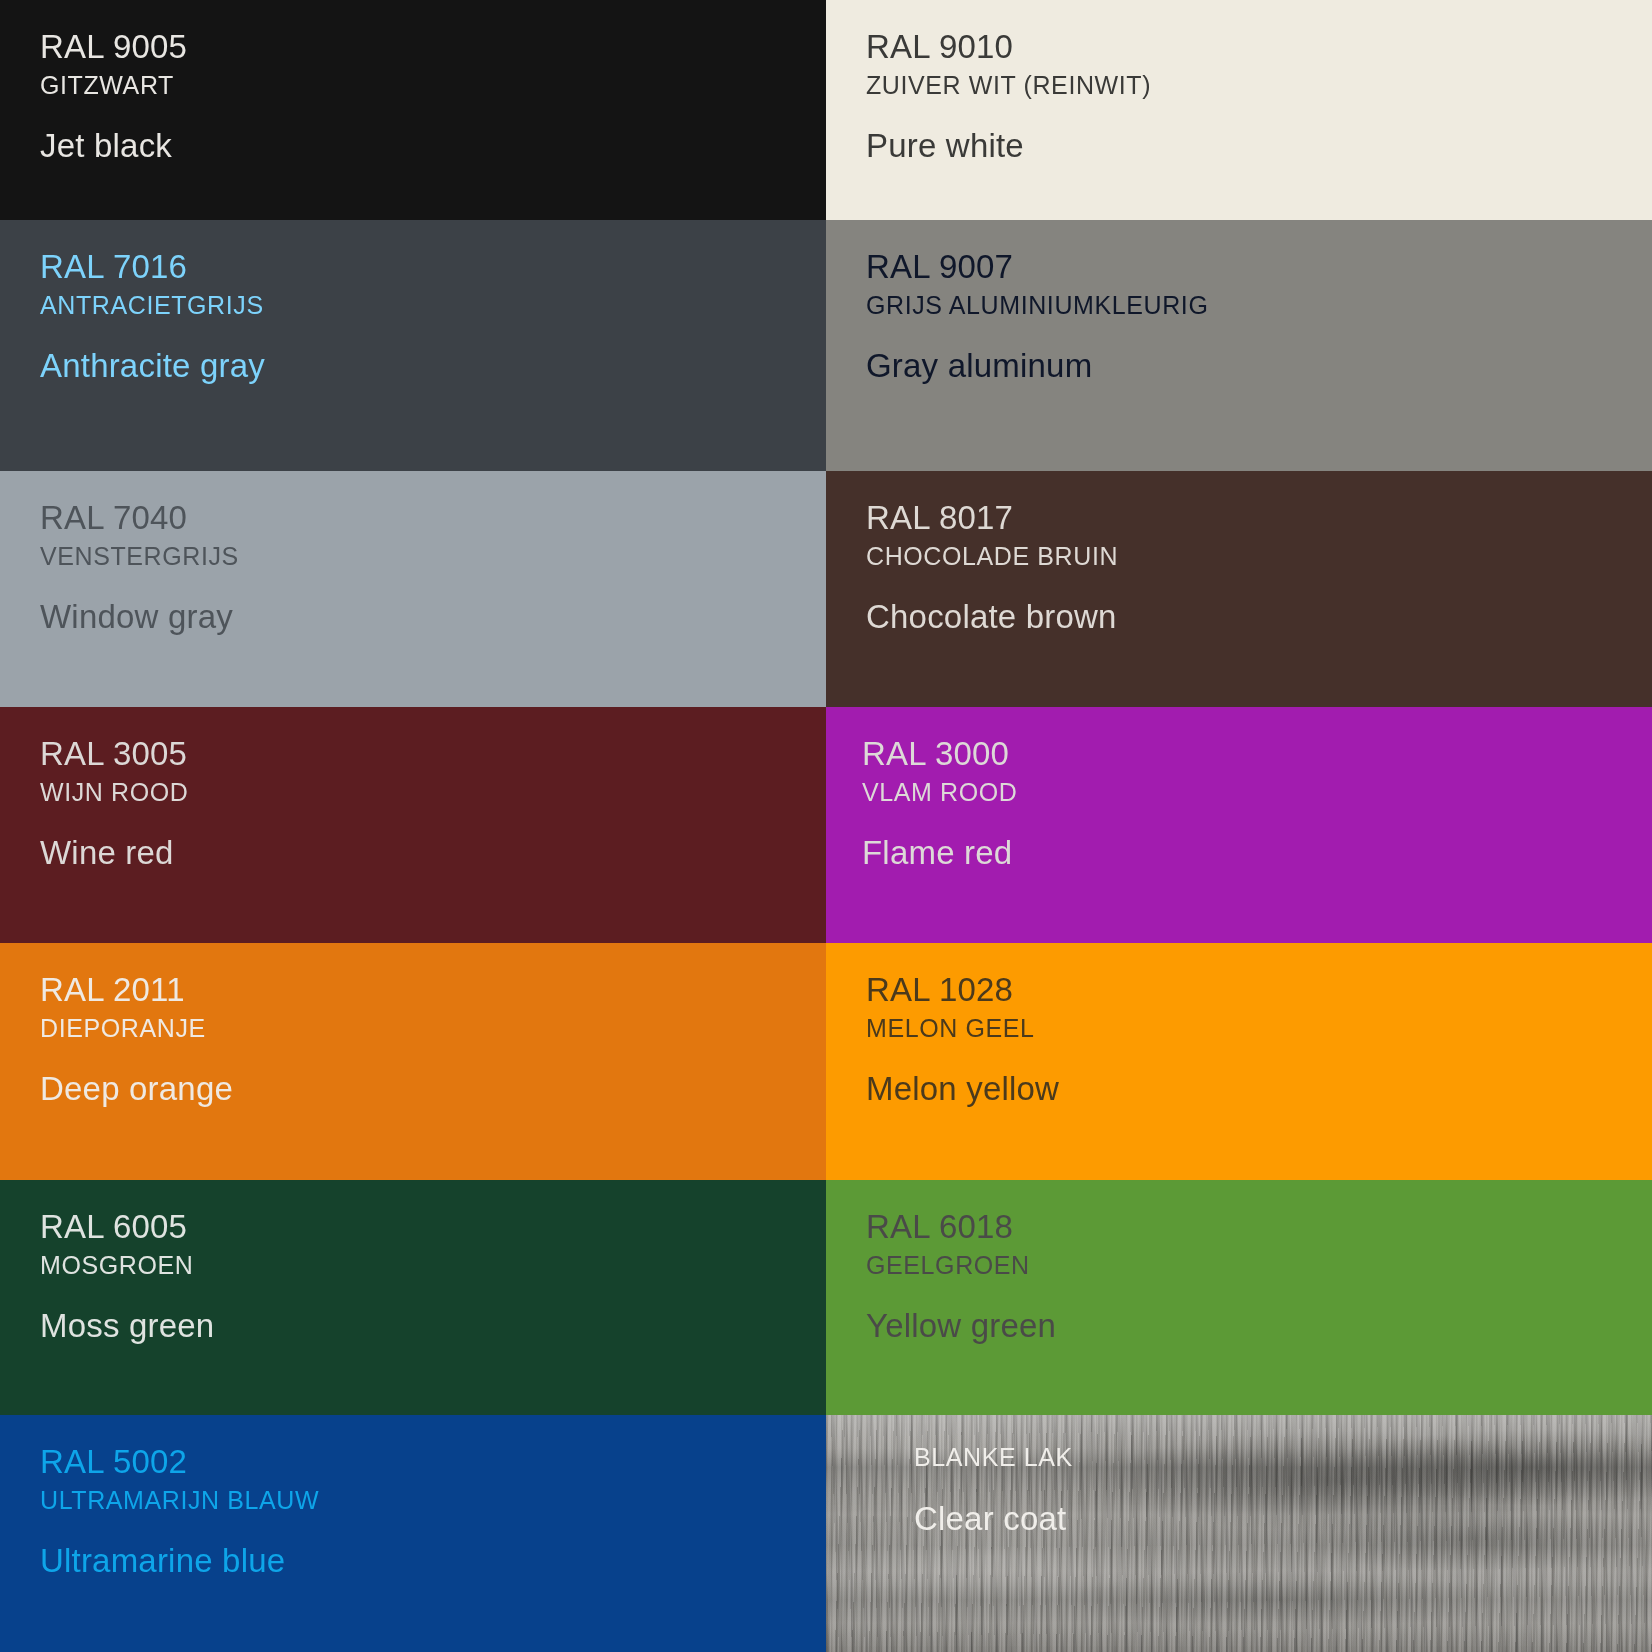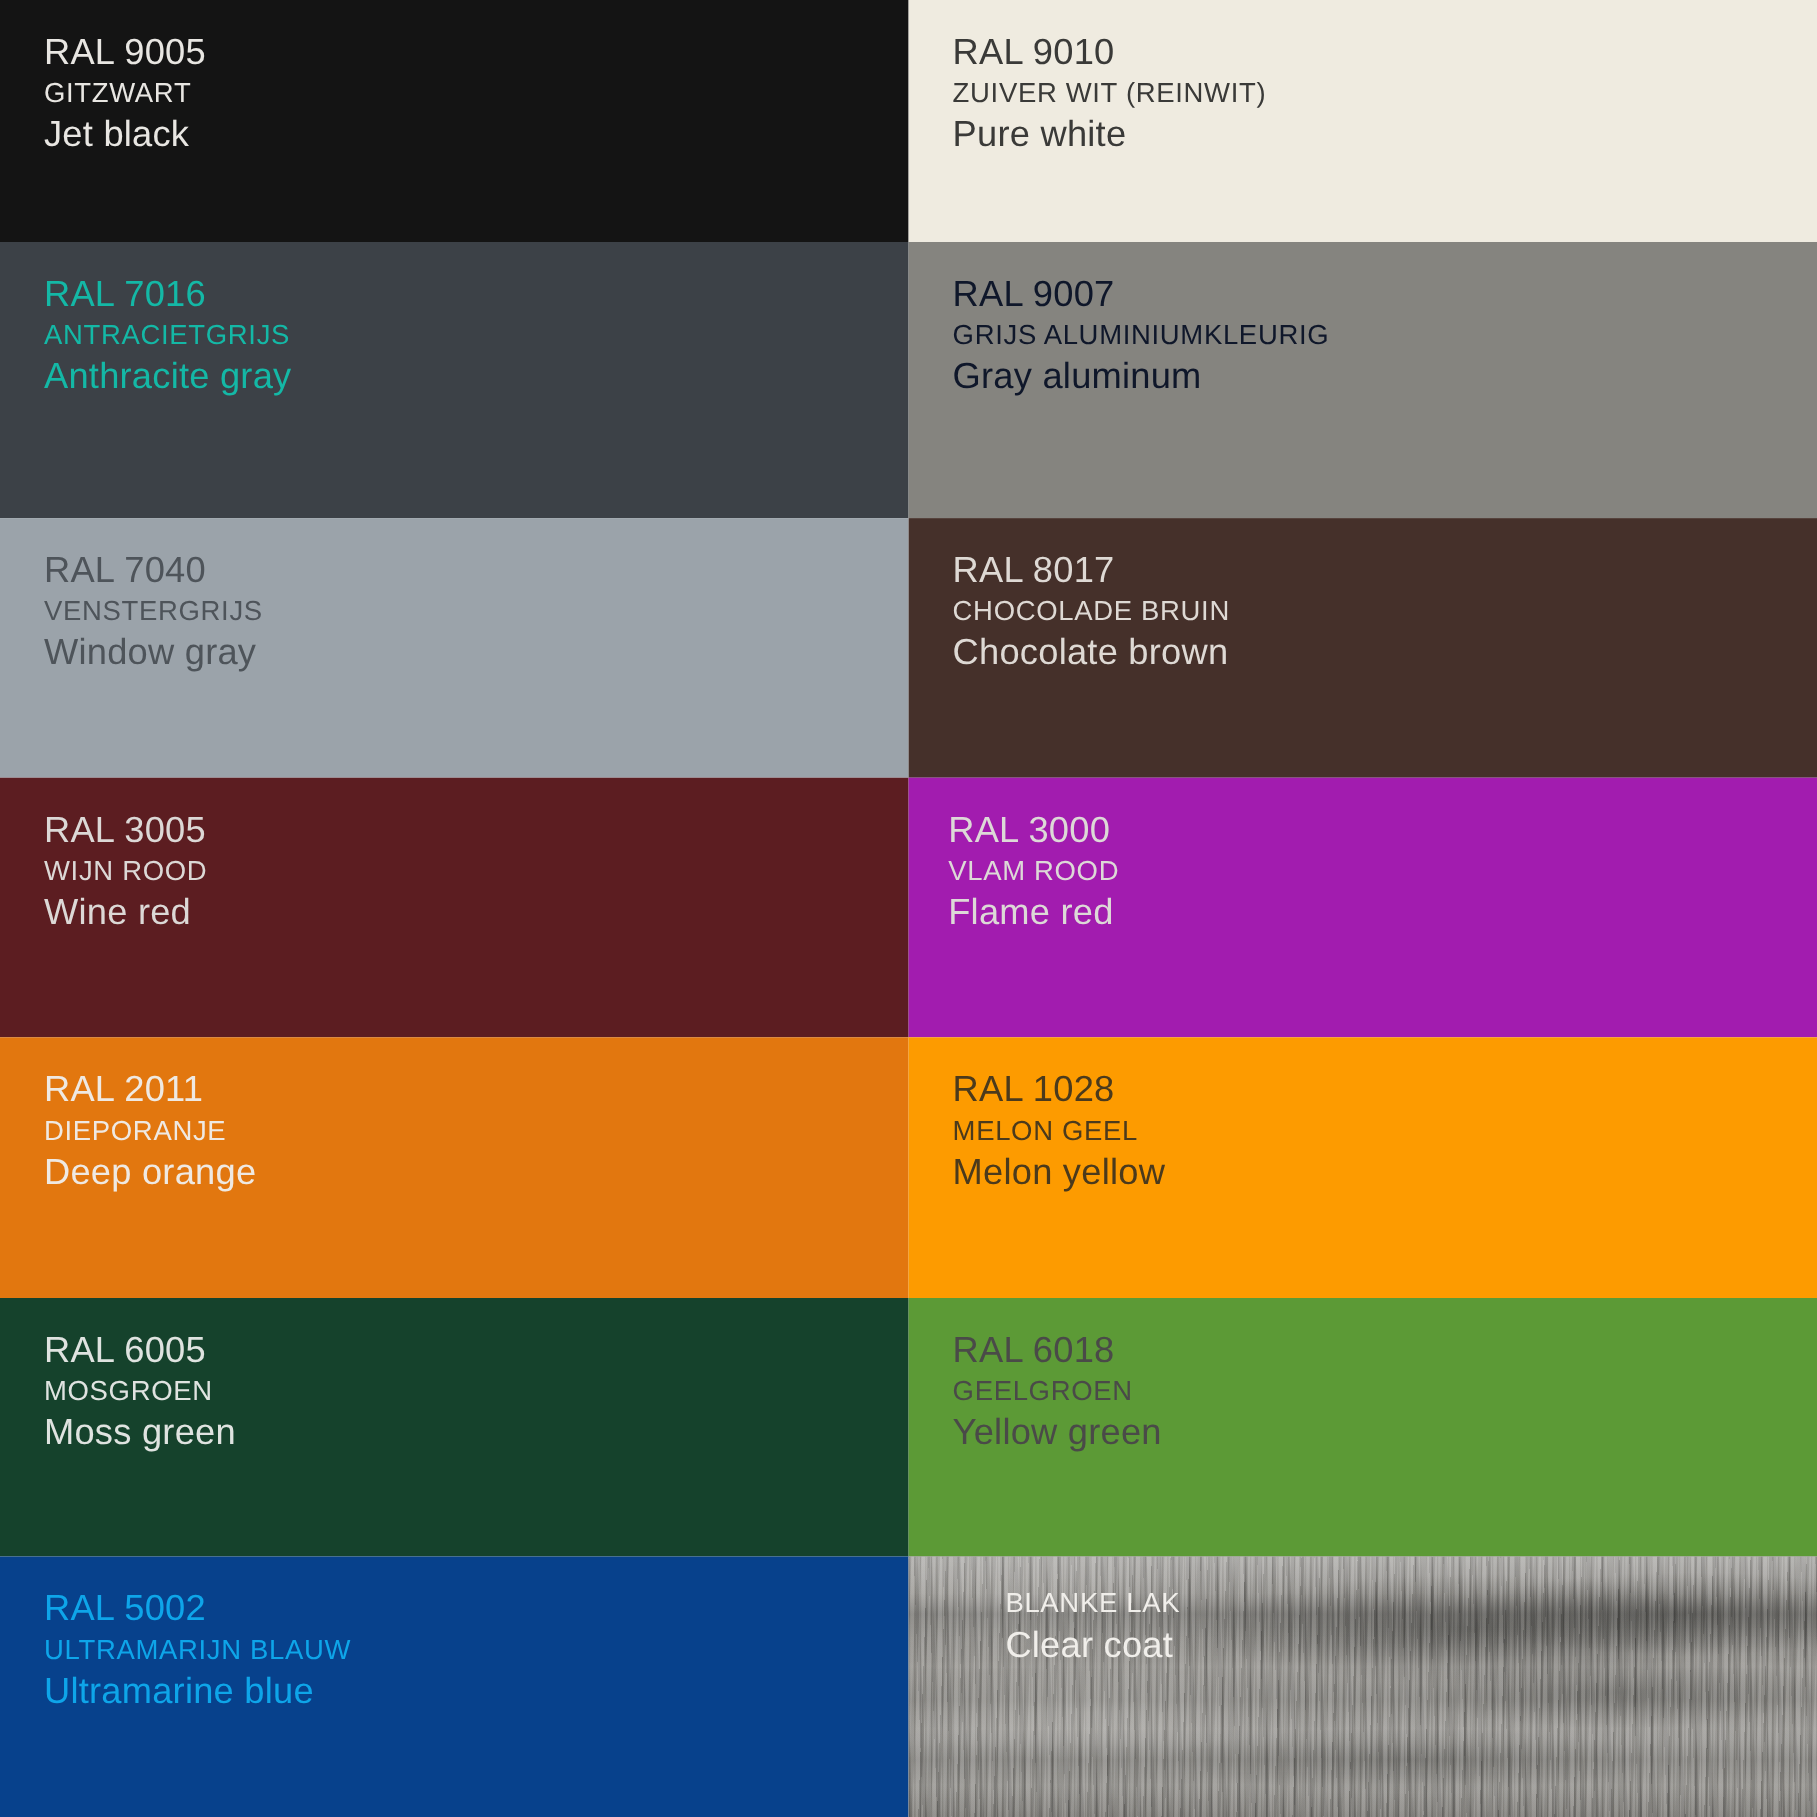--- a/index.html
+++ b/index.html
@@ -38,20 +38,21 @@
     font-weight:400;
     display:block;
     white-space:nowrap;
     letter-spacing:0.6px;
   }
   .name-en {
     font-size:33px;
     font-weight:400;
     display:block;
     white-space:nowrap;
+    margin-top:24px;
   }
   .name-nl:empty, .ral-code:empty { display:none; }
 
   
   .texture-metal {
     position:absolute;
     inset:0;
     z-index:1;
     background-color:#8e8c88;
     background-image:
@@ -114,21 +115,21 @@
       </div>
     </div>
     <div class="swatch" style="background-color: rgb(239, 235, 224);">
       <div class="swatch-text" style="color: rgb(58, 58, 56);">
         <span class="ral-code">RAL 9010</span>
         <span class="name-nl">ZUIVER WIT (REINWIT)</span>
         <span class="name-en">Pure white</span>
       </div>
     </div>
     <div class="swatch" style="background-color: rgb(60, 65, 71);">
-      <div class="swatch-text" style="color: #14b8a6;">
+      <div class="swatch-text" style="color: #7dd3fc;">
         <span class="ral-code">RAL 7016</span>
         <span class="name-nl">ANTRACIETGRIJS</span>
         <span class="name-en">Anthracite gray</span>
       </div>
     </div>
     <div class="swatch" style="background-color: rgb(133, 132, 127);">
       <div class="swatch-text" style="color: #0f172a;">
         <span class="ral-code">RAL 9007</span>
         <span class="name-nl">GRIJS ALUMINIUMKLEURIG</span>
         <span class="name-en">Gray aluminum</span>

